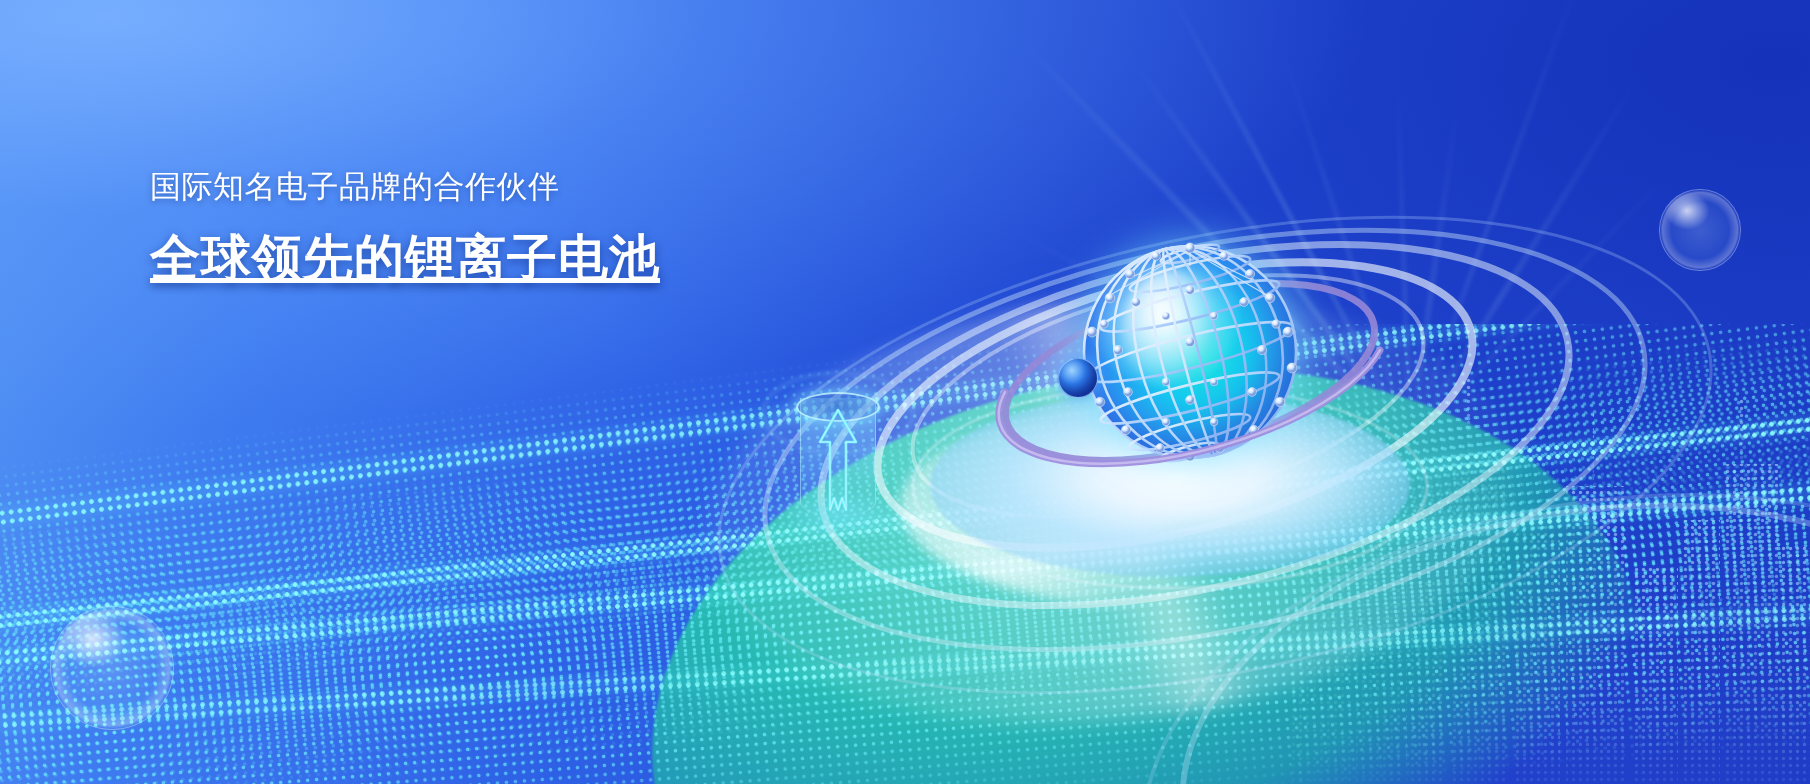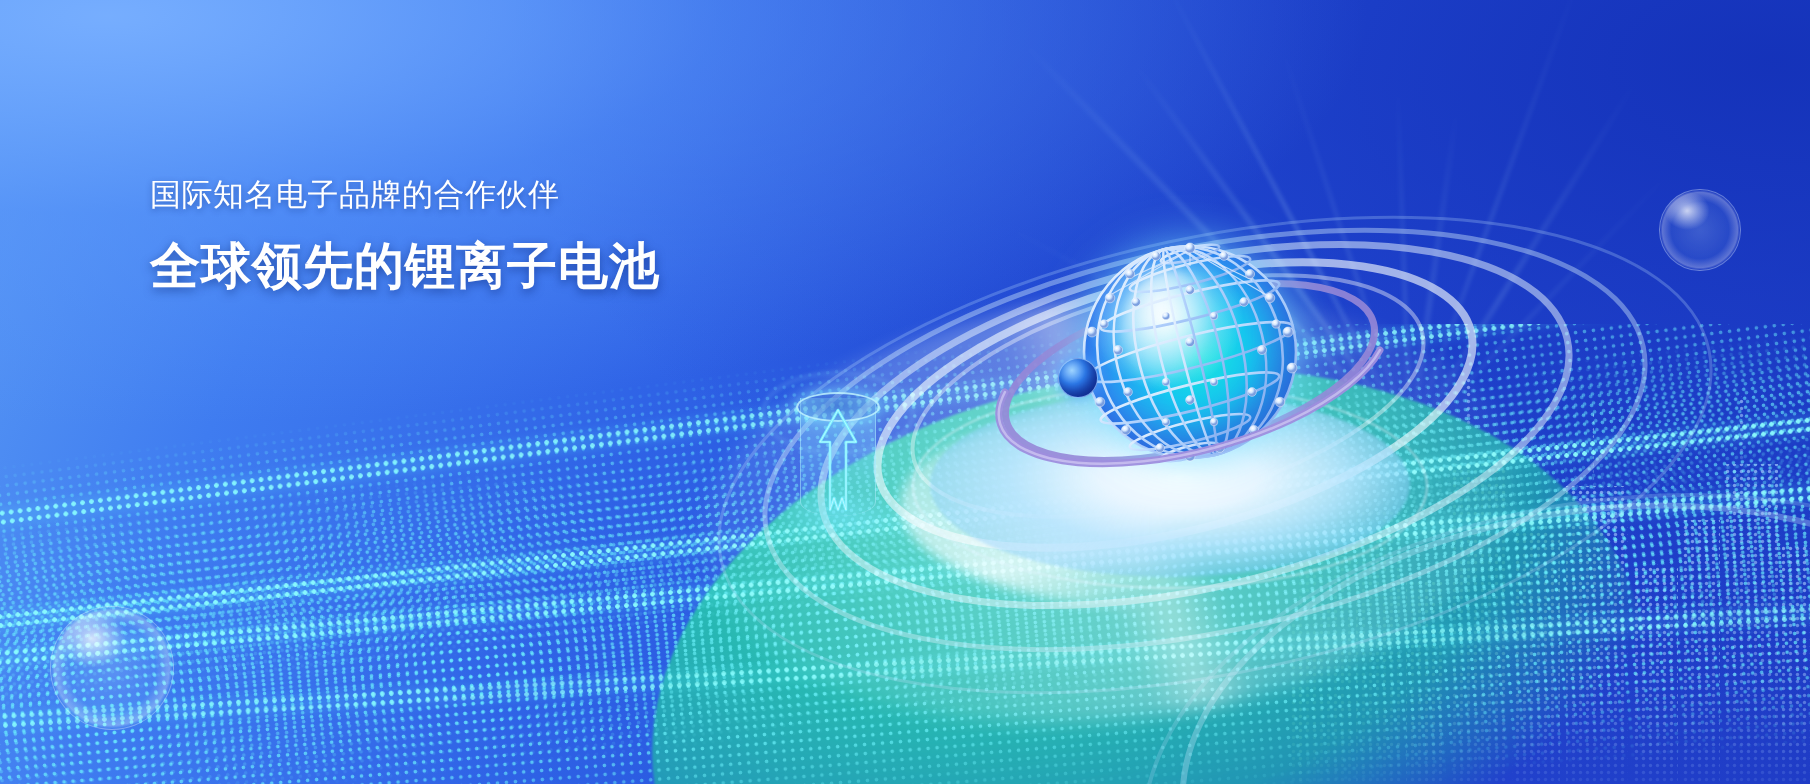--- a/index.html
+++ b/index.html
@@ -119,32 +119,33 @@
   
   .bubble{
     position:absolute;border-radius:50%;
     background:
       radial-gradient(40% 34% at 34% 26%, rgba(255,255,255,.75), rgba(255,255,255,0) 70%),
       radial-gradient(closest-side, rgba(190,225,255,.22), rgba(150,200,255,.12) 72%, rgba(255,255,255,.30) 94%, rgba(255,255,255,0) 100%);
     border:1px solid rgba(225,240,255,.38);
   }
 
   
-  .copy{position:absolute;left:150px;top:178px;width:760px;}
+  .copy{position:absolute;left:150px;top:170px;width:760px;}
   .eyebrow{
     font-size:31px;line-height:1.1;color:#ffffff;font-weight:400;
     letter-spacing:.5px;
     text-shadow:0 2px 6px rgba(10,40,120,.45);
     margin:0 0 22px 0;
   }
   .headline{
     font-size:50px;line-height:1.30;color:#ffffff;font-weight:700;
     letter-spacing:1px;
     text-shadow:0 3px 10px rgba(8,35,115,.55);
     margin:0;
+    text-decoration:underline;
   }
   .headline span{display:block;}
 
   .sheen-sweep{
     position:absolute;left:700px;top:300px;width:820px;height:420px;
     background:linear-gradient(74deg, rgba(255,255,255,0) 0%, rgba(235,248,255,.55) 46%, rgba(255,255,255,.9) 52%, rgba(225,245,255,.45) 58%, rgba(255,255,255,0) 100%);
     filter:blur(9px);
     border-radius:50%;
     transform:rotate(-6deg);
     opacity:.55;pointer-events:none;

